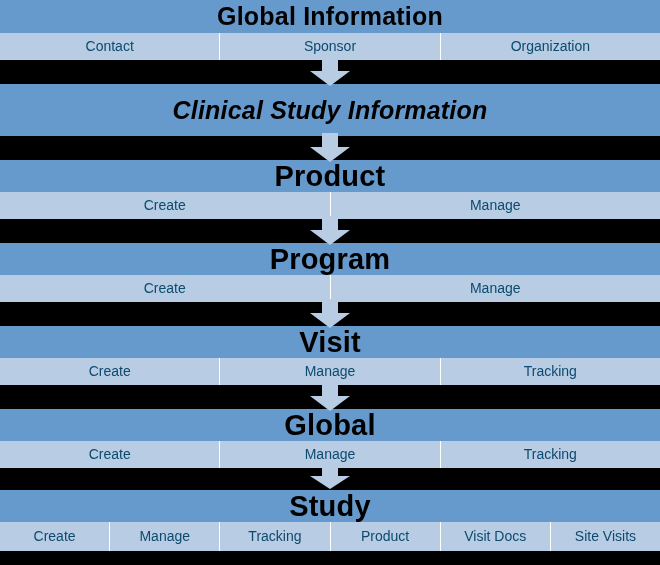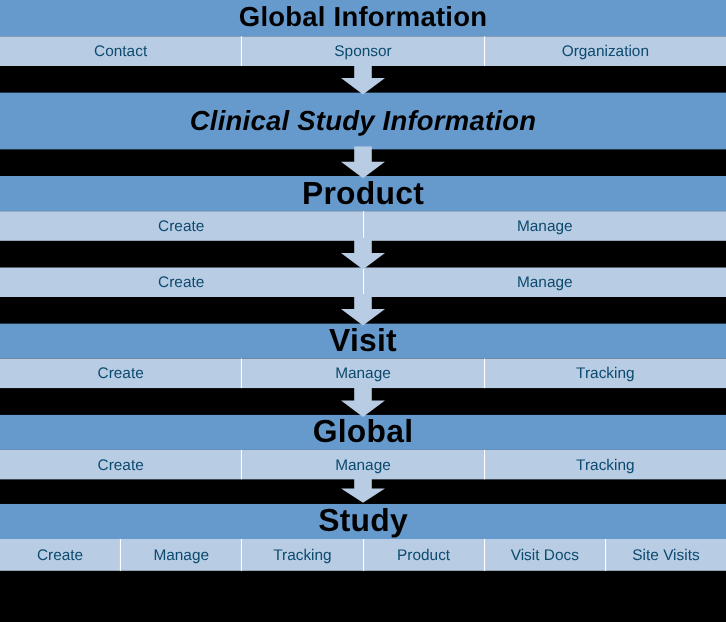--- a/index.html
+++ b/index.html
@@ -121,20 +121,21 @@
 
   <div class="gap">
     <span class="arrow">
       <svg width="44" height="30" viewBox="0 0 44 30" xmlns="http://www.w3.org/2000/svg">
         <polygon points="14,0 30,0 30,14 42,14 22,29 2,14 14,14" fill="#b8cce4"></polygon>
       </svg>
     </span>
   </div>
 
   <div class="level">
+    <div class="band-title t3">Program</div>
     <div class="sub-row">
       <div class="sub-cell">Create</div>
       <div class="sub-cell">Manage</div>
     </div>
   </div>
 
   <div class="gap">
     <span class="arrow">
       <svg width="44" height="30" viewBox="0 0 44 30" xmlns="http://www.w3.org/2000/svg">
         <polygon points="14,0 30,0 30,14 42,14 22,29 2,14 14,14" fill="#b8cce4"></polygon>

